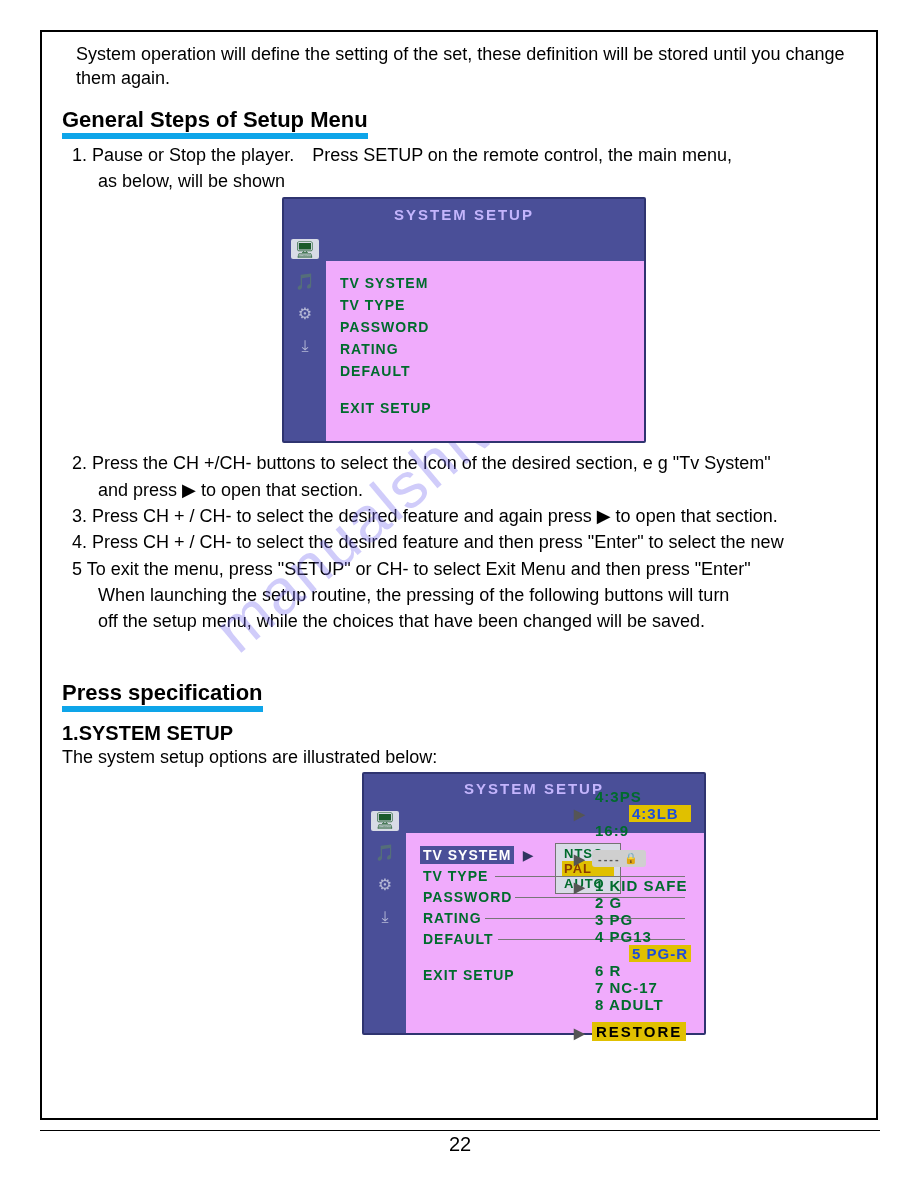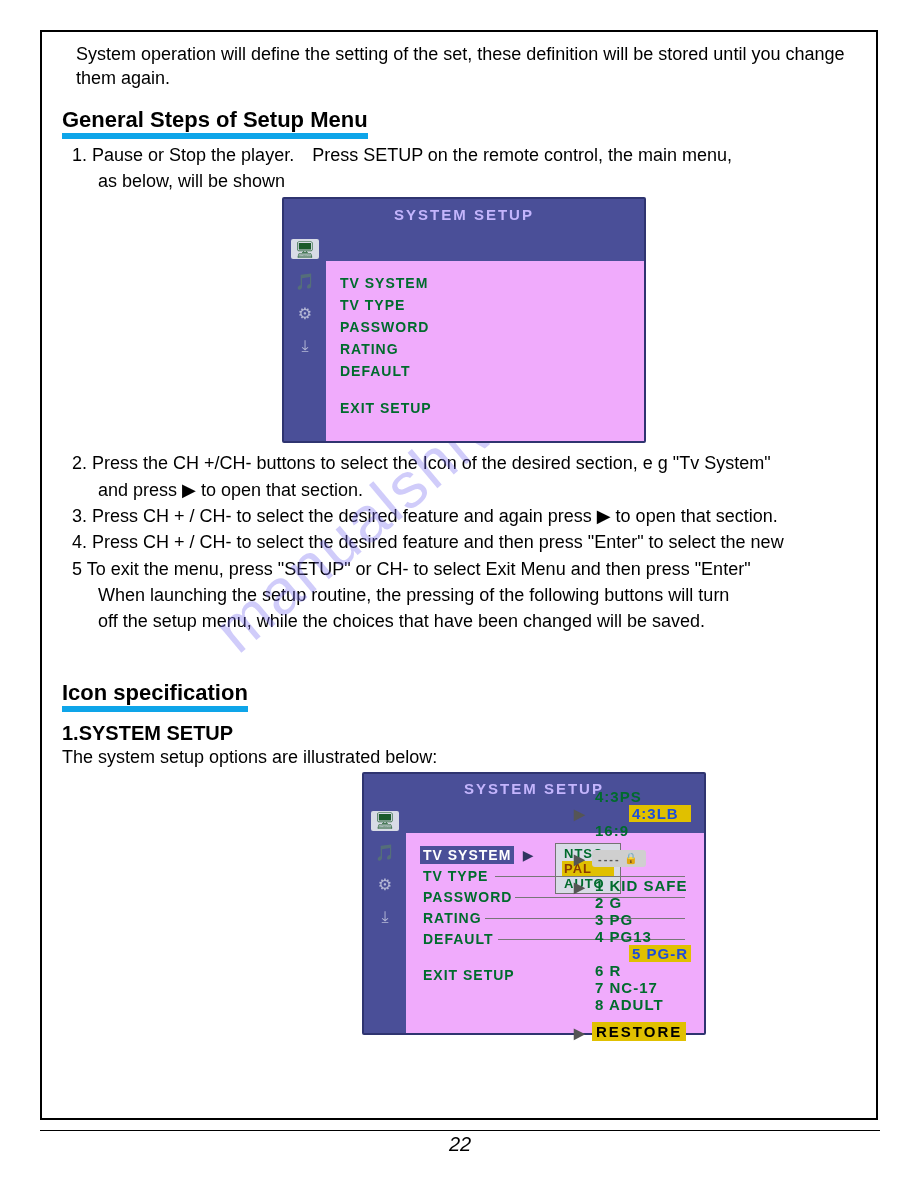--- a/index.html
+++ b/index.html
@@ -203,21 +203,20 @@
   }
 
   .page-number {
     text-align: center;
     font-size: 20px;
     margin-top: 8px;
     border-top: 1px solid #000;
     width: 840px;
     margin-left: 40px;
     padding-top: 2px;
-    font-style: italic;
   }
 
   
   .watermark {
     position: absolute;
     top: 400px;
     left: 120px;
     font-size: 64px;
     color: rgba(120, 110, 240, 0.35);
     transform: rotate(-40deg);
@@ -265,21 +264,21 @@
     <div class="step-line indent">and press ▶ to open that section.</div>
     <div class="step-line">3. Press CH + / CH- to select the desired feature and again press ▶ to open that section.</div>
     <div class="step-line">4. Press CH + / CH- to select the desired feature and then press "Enter" to select the new</div>
     <div class="step-line">5 To exit the menu, press "SETUP" or CH- to select Exit Menu and then press "Enter"</div>
     <div class="step-line indent">When launching the setup routine, the pressing of the following buttons will turn</div>
     <div class="step-line indent">off the setup menu, while the choices that have been changed will be saved.</div>
   </div>
 
   <div style="height:40px"></div>
 
-  <div class="h2">Icon specification</div>
+  <div class="h2">Press specification</div>
   <div class="subh1">1.SYSTEM SETUP</div>
   <div class="subtext">The system setup options are illustrated  below:</div>
 
   <div class="osd2-wrap">
     <div class="osd osd2">
       <div class="osd-header">SYSTEM SETUP</div>
       <div class="osd-body">
         <div class="osd-iconcol">
           <div class="osd-icon active">🖥</div>
           <div class="osd-icon inactive">🎵</div>

